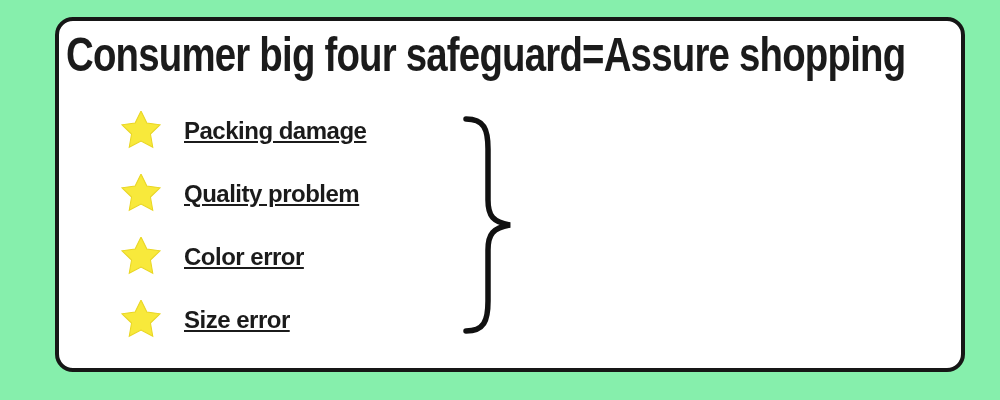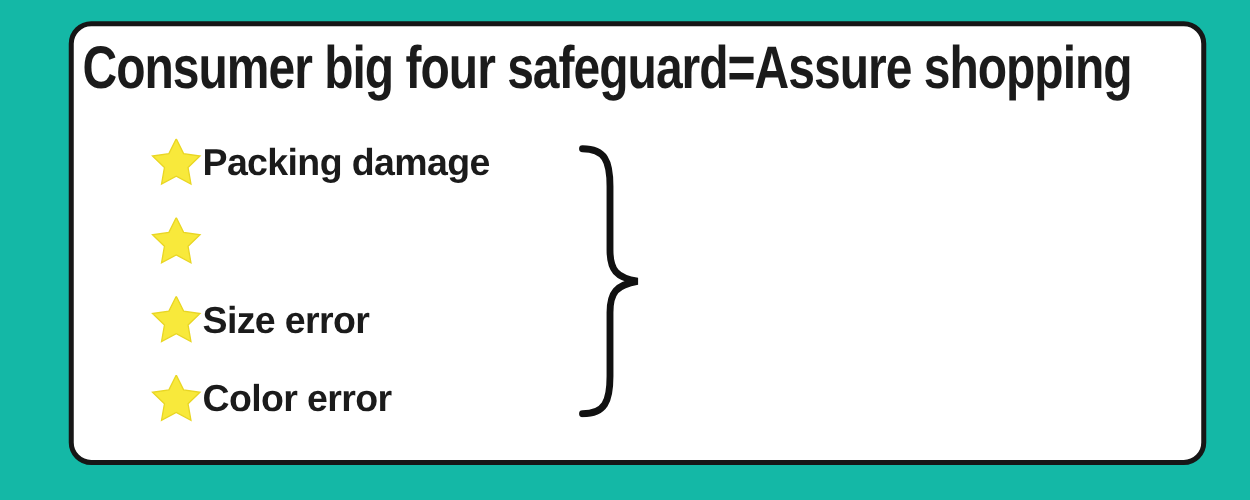--- a/index.html
+++ b/index.html
@@ -5,21 +5,21 @@
   html, body {
     margin: 0;
     padding: 0;
     background: #ffffff;
     font-family: "Liberation Sans", sans-serif;
   }
   .canvas {
     position: relative;
     width: 1000px;
     height: 400px;
-    background: #14b8a6;
+    background: #86efac;
     overflow: hidden;
   }
   .frame {
     position: absolute;
     left: 55px;
     top: 17px;
     width: 910px;
     height: 355px;
     box-sizing: border-box;
     border: 4px solid #161616;
@@ -53,25 +53,27 @@
   }
   .star-wrap {
     width: 42px;
     height: 40px;
     flex: 0 0 42px;
     display: flex;
     align-items: center;
     justify-content: center;
   }
   .item-label {
-    font-size: 30px;
+    margin-left: 22px;
+    font-size: 24px;
     font-weight: bold;
     letter-spacing: -0.5px;
     color: #1b1b1b;
     white-space: nowrap;
+    text-decoration: underline;
   }
   .brace {
     position: absolute;
     left: 461px;
     top: 116px;
     width: 54px;
     height: 218px;
   }
   .refund-circle {
     position: absolute;
@@ -115,38 +117,39 @@
       </span>
       <span class="item-label">Packing damage</span>
     </div>
 
     <div class="list-row">
       <span class="star-wrap">
         <svg width="42" height="40" viewBox="0 0 40 38" aria-hidden="true">
           <polygon points="20,0 25.6,11.3 38.1,13.1 29,21.9 31.2,34.4 20,28.5 8.8,34.4 11,21.9 1.9,13.1 14.4,11.3" fill="#f8e93b" stroke="#e9d623" stroke-width="1"></polygon>
         </svg>
       </span>
+      <span class="item-label">Quality problem</span>
+    </div>
+
+    <div class="list-row">
+      <span class="star-wrap">
+        <svg width="42" height="40" viewBox="0 0 40 38" aria-hidden="true">
+          <polygon points="20,0 25.6,11.3 38.1,13.1 29,21.9 31.2,34.4 20,28.5 8.8,34.4 11,21.9 1.9,13.1 14.4,11.3" fill="#f8e93b" stroke="#e9d623" stroke-width="1"></polygon>
+        </svg>
+      </span>
+      <span class="item-label">Color error</span>
     </div>
 
     <div class="list-row">
       <span class="star-wrap">
         <svg width="42" height="40" viewBox="0 0 40 38" aria-hidden="true">
           <polygon points="20,0 25.6,11.3 38.1,13.1 29,21.9 31.2,34.4 20,28.5 8.8,34.4 11,21.9 1.9,13.1 14.4,11.3" fill="#f8e93b" stroke="#e9d623" stroke-width="1"></polygon>
         </svg>
       </span>
       <span class="item-label">Size error</span>
-    </div>
-
-    <div class="list-row">
-      <span class="star-wrap">
-        <svg width="42" height="40" viewBox="0 0 40 38" aria-hidden="true">
-          <polygon points="20,0 25.6,11.3 38.1,13.1 29,21.9 31.2,34.4 20,28.5 8.8,34.4 11,21.9 1.9,13.1 14.4,11.3" fill="#f8e93b" stroke="#e9d623" stroke-width="1"></polygon>
-        </svg>
-      </span>
-      <span class="item-label">Color error</span>
     </div>
 
   </div>
 
   <svg class="brace" viewBox="0 0 54 218" aria-hidden="true">
     <path d="M5 3 C23 3 27 13 27 33 L27 84 C27 100 32 106 49 109 C32 112 27 118 27 134 L27 185 C27 205 23 215 5 215" fill="none" stroke="#111111" stroke-width="5.5" stroke-linecap="round"></path>
   </svg>
 
 
 </div>

